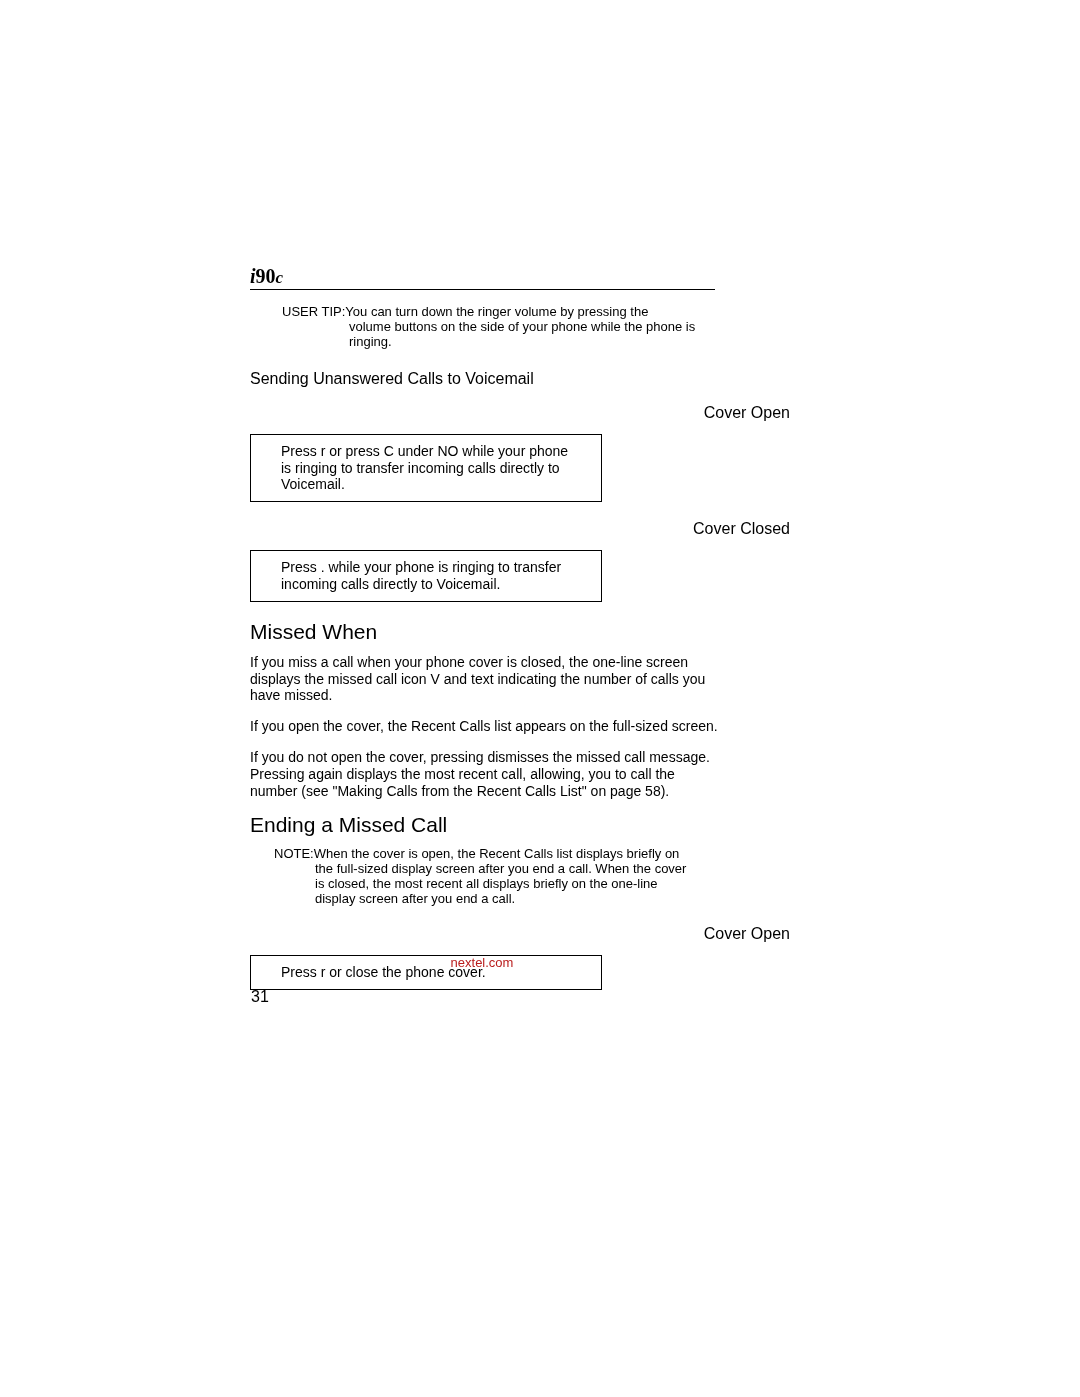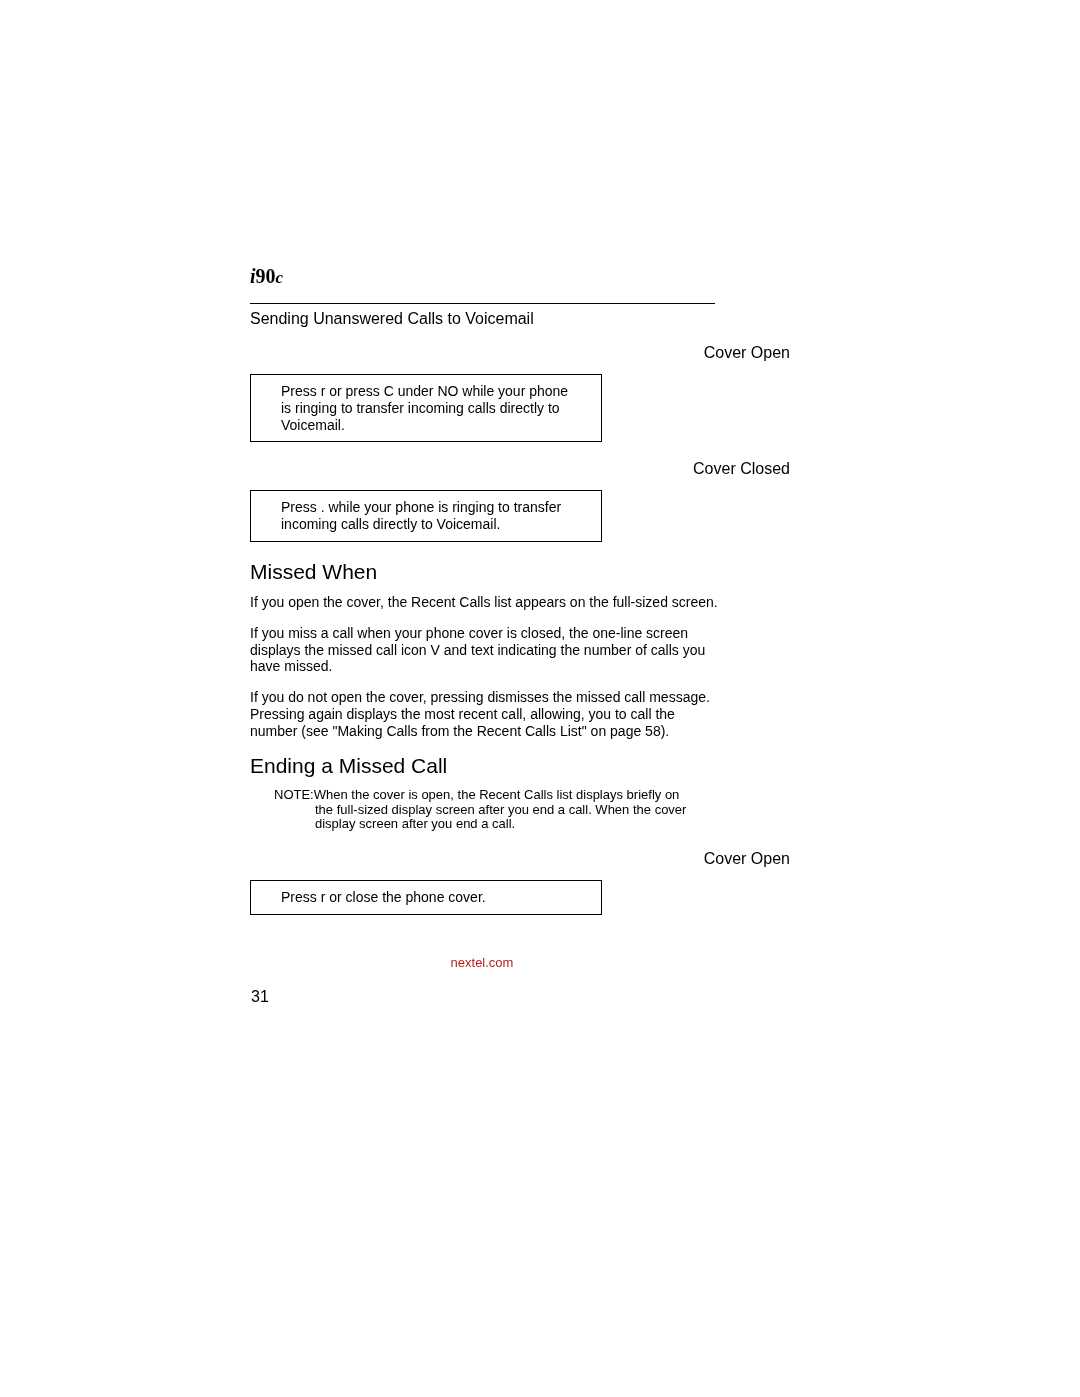--- a/index.html
+++ b/index.html
@@ -23,22 +23,22 @@
       left: 250px;
       width: 540px;
     }
     
     .header-model {
       font-family: Georgia, 'Times New Roman', serif;
       font-style: italic;
       font-weight: bold;
       font-size: 20px;
       border-bottom: 1px solid #000;
-      padding-bottom: 15px;
-      margin-bottom: 6px;
+      padding-bottom: 1px;
+      margin-bottom: 15px;
       width: 465px;
     }
     
     .header-model .prefix {
       font-style: italic;
     }
     
     .header-model .num {
       font-style: normal;
     }
@@ -129,48 +129,54 @@
   </style>
 </head>
 <body>
 
 <div class="page-content">
 
   <div class="header-model">
     <span class="prefix">i</span><span class="num">90</span><span class="suffix">c</span>
   </div>
 
+  <div class="tip-block">
+    <span class="tip-label">USER TIP:</span><span>You can turn down the ringer volume by pressing the</span>
+    <span class="tip-continuation">volume buttons on the side of your phone while the phone is</span>
+    <span class="tip-continuation">ringing.</span>
+  </div>
 
   <div class="section-title">Sending Unanswered Calls to Voicemail</div>
 
   <div class="sub-title">Cover Open</div>
 
   <div class="instruction-box">Press r  or press C  under NO while your phone is ringing to transfer incoming calls directly to Voicemail.</div>
 
   <div class="sub-title">Cover Closed</div>
 
   <div class="instruction-box">Press .  while your phone is ringing to transfer incoming calls directly to Voicemail.</div>
 
   <div class="heading-major">Missed When</div>
 
+  <div class="body-text">If you miss a call when your phone cover is closed, the one-line screen displays the missed call icon V  and text indicating the number of calls you have missed.</div>
+
   <div class="body-text">
     <span>If you open the cover, the </span><span>Recent Calls</span><span> list appears on the full-sized screen.</span>
   </div>
-
-  <div class="body-text">If you miss a call when your phone cover is closed, the one-line screen displays the missed call icon V  and text indicating the number of calls you have missed.</div>
 
   <div class="body-text">
     <span>If you do not open the cover, pressing   dismisses the missed call message. Pressing   again displays the most recent call, allowing, you to call the number (see </span><span>"Making Calls from the Recent Calls List" on page 58</span><span>).</span>
   </div>
 
   <div class="heading-major">Ending a Missed Call</div>
 
   <div class="note-block">
     <span>NOTE:</span><span>When the cover is open, the Recent Calls list displays briefly on</span>
     <span class="note-continuation">the full-sized display screen after you end a call. When the cover</span>
+    <span class="note-continuation">is closed, the most recent all displays briefly on the one-line</span>
     <span class="note-continuation">display screen after you end a call.</span>
   </div>
 
   <div class="sub-title">Cover Open</div>
 
   <div class="instruction-box">Press r  or close the phone cover.</div>
 
 </div>
 
 <div class="footer-domain">nextel.com</div>

